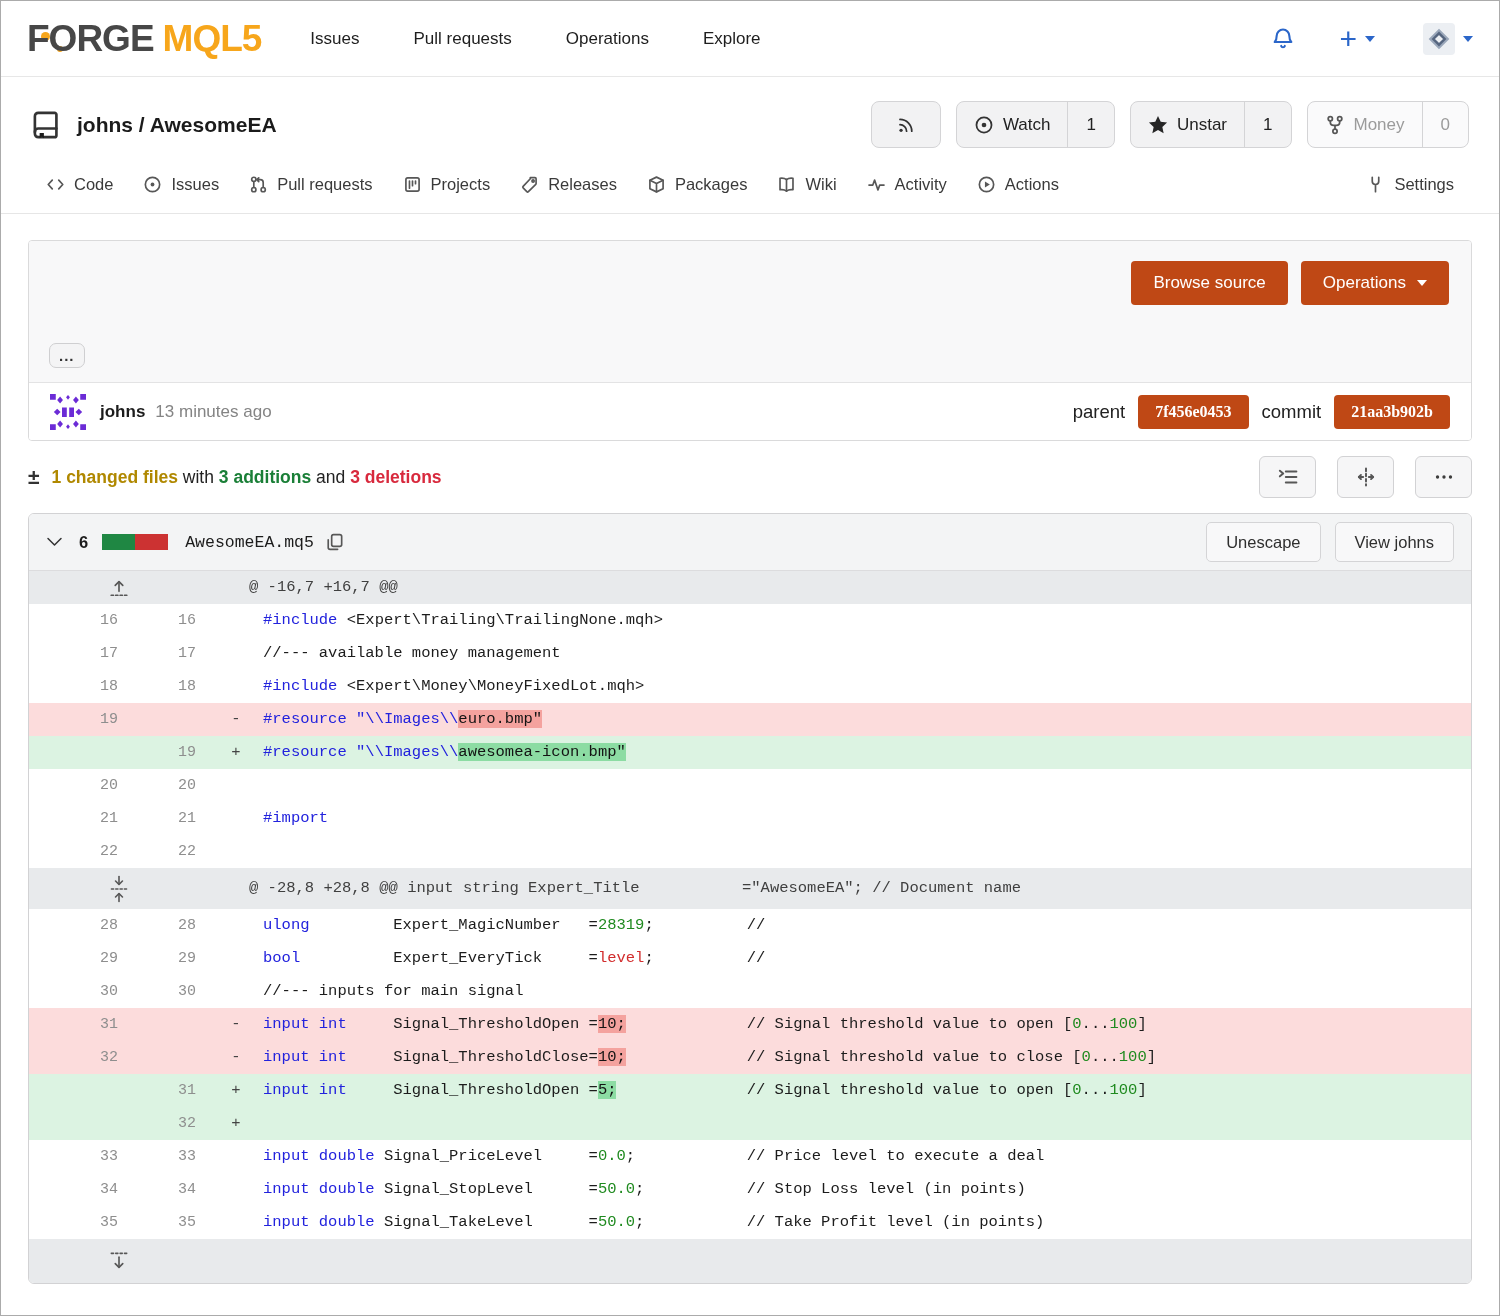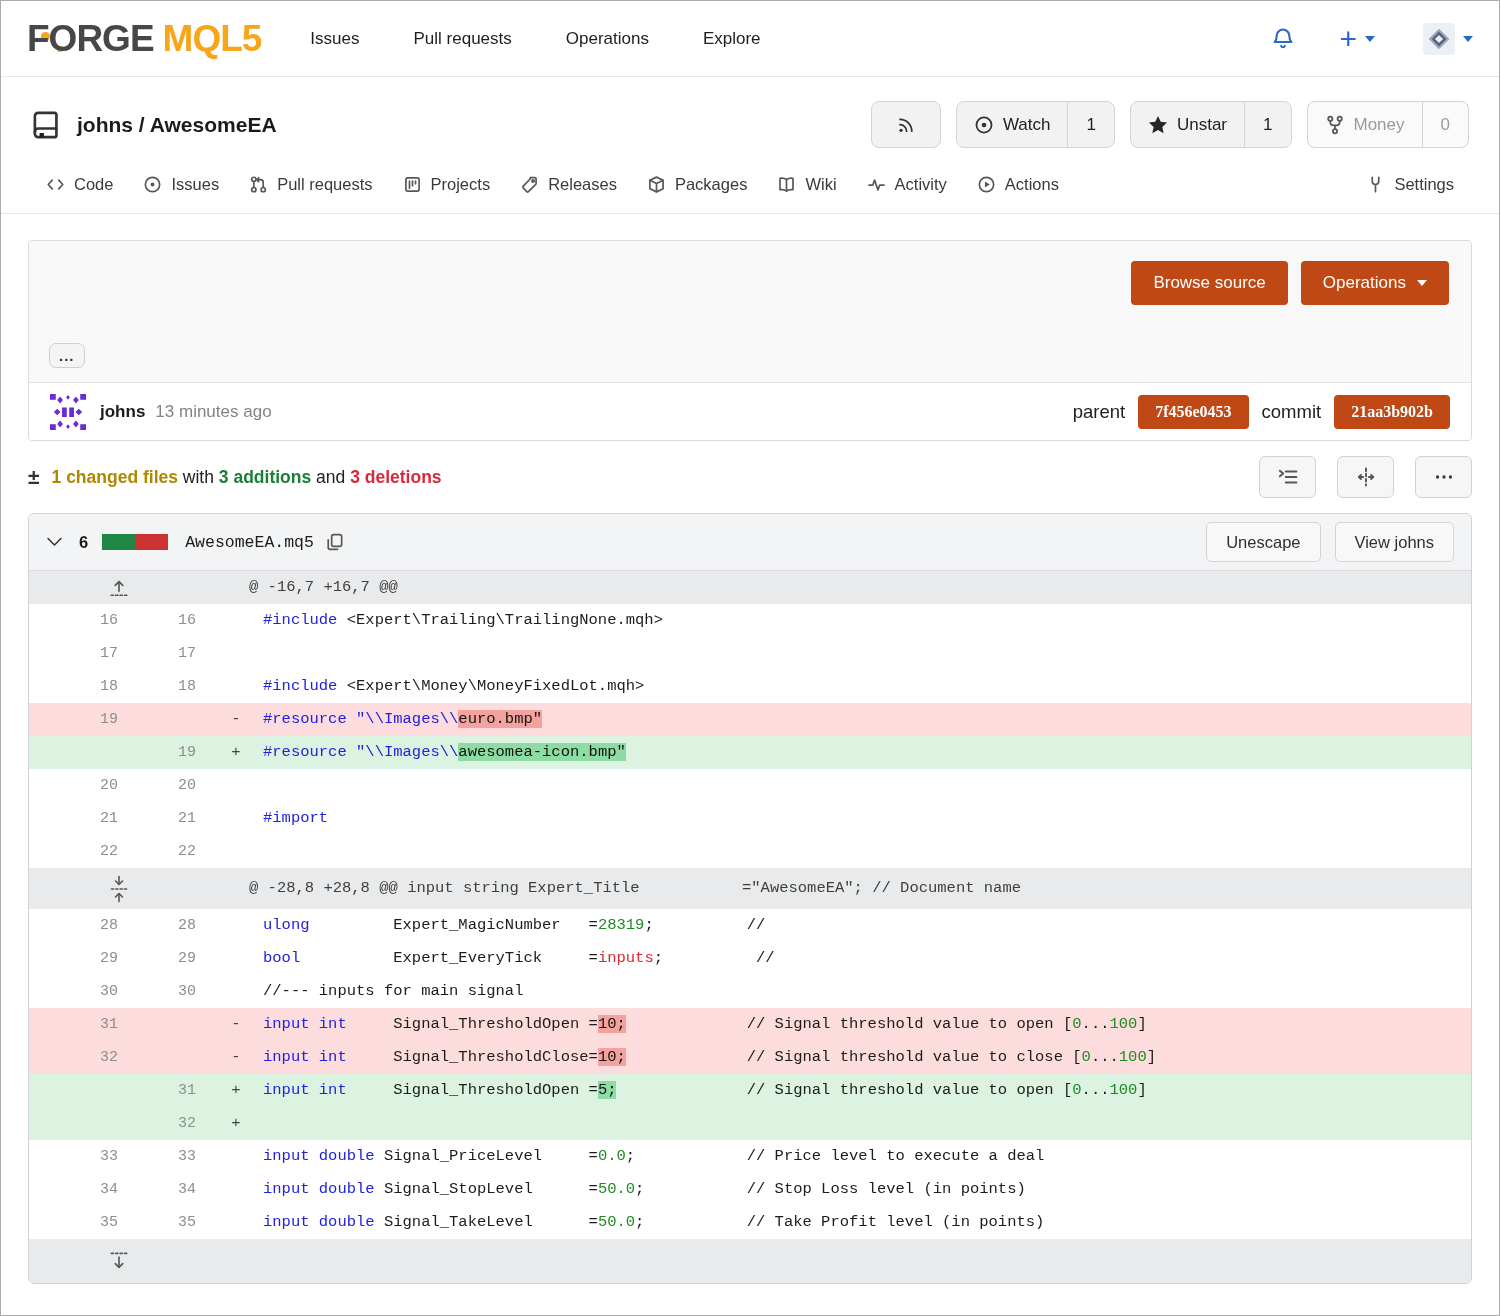--- a/index.html
+++ b/index.html
@@ -404,20 +404,21 @@
         <div class="drow ctx">
           <span class="ln old">16</span>
             <span class="ln new">16</span>
             <span class="op"></span>
             <span class="code"><span class="sg-kw">#include</span><span class="sg-txt"> &lt;Expert\Trailing\TrailingNone.mqh&gt;</span></span>
         </div>
         <div class="drow ctx">
           <span class="ln old">17</span>
             <span class="ln new">17</span>
             <span class="op"></span>
+            <span class="code"><span class="sg-txt">//--- available money management</span></span>
         </div>
         <div class="drow ctx">
           <span class="ln old">18</span>
             <span class="ln new">18</span>
             <span class="op"></span>
             <span class="code"><span class="sg-kw">#include</span><span class="sg-txt"> &lt;Expert\Money\MoneyFixedLot.mqh&gt;</span></span>
         </div>
         <div class="drow del">
           <span class="ln old">19</span>
             <span class="ln new"></span>
@@ -467,21 +468,21 @@
         <div class="drow ctx">
           <span class="ln old">28</span>
             <span class="ln new">28</span>
             <span class="op"></span>
             <span class="code"><span class="sg-kw">ulong</span><span class="sg-txt">         Expert_MagicNumber   =</span><span class="sg-num">28319</span><span class="sg-txt">;          //</span></span>
         </div>
         <div class="drow ctx">
           <span class="ln old">29</span>
             <span class="ln new">29</span>
             <span class="op"></span>
-            <span class="code"><span class="sg-kw">bool</span><span class="sg-txt">          Expert_EveryTick     =</span><span class="sg-lit">inputs</span><span class="sg-txt">;          //</span></span>
+            <span class="code"><span class="sg-kw">bool</span><span class="sg-txt">          Expert_EveryTick     =</span><span class="sg-lit">level</span><span class="sg-txt">;          //</span></span>
         </div>
         <div class="drow ctx">
           <span class="ln old">30</span>
             <span class="ln new">30</span>
             <span class="op"></span>
             <span class="code"><span class="sg-txt">//--- inputs for main signal</span></span>
         </div>
         <div class="drow del">
           <span class="ln old">31</span>
             <span class="ln new"></span>

